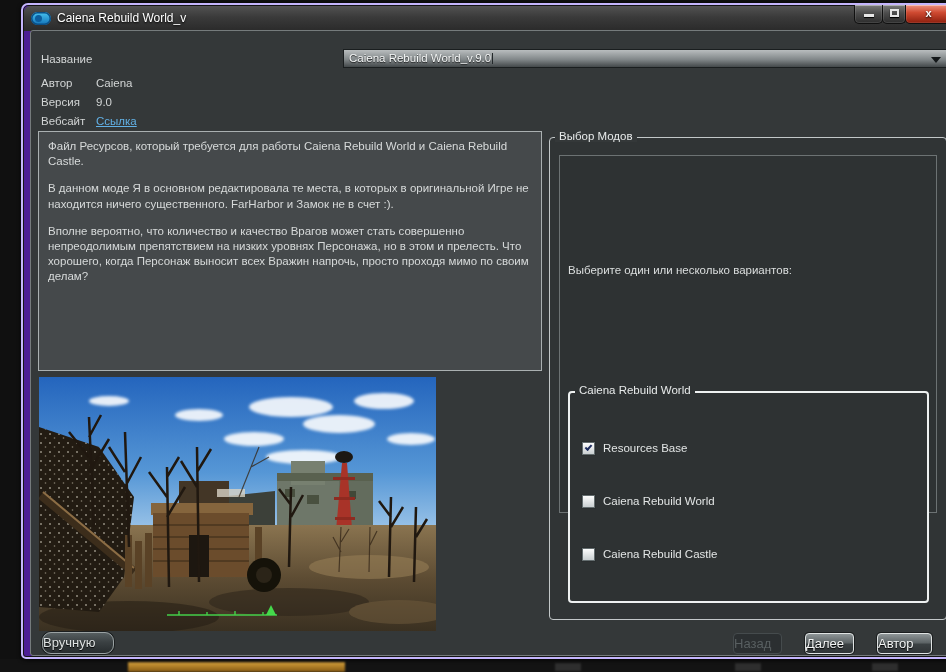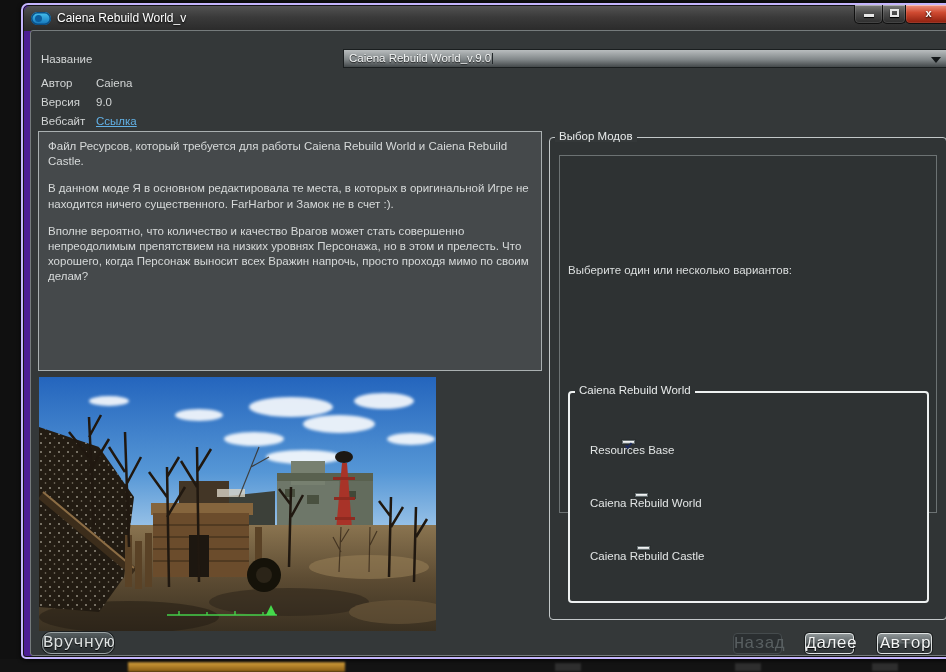--- a/index.html
+++ b/index.html
@@ -75,35 +75,35 @@
   .legend { position:absolute; top:-8px; left:5px; background:#343839; padding:0 4px;
             color:#e7eaea; font-size:11.5px; white-space:nowrap; }
   .inner-box { position:absolute; left:9px; top:17px; width:378px; height:358px;
                border:1px solid #6c7273; background:#2e3233; }
   .instruction { position:absolute; left:8px; top:108px; color:#dcdfdf; font-size:11.5px; }
 
   .gb-white { position:absolute; left:8px; top:235px; width:361px; height:212px;
               border:2px solid #eef1f1; border-radius:4px; background:#2e3233; }
   .gb-white .legend { background:#2e3233; top:-9px; }
 
-  .opt-row { position:absolute; left:12px; height:16px; display:flex; align-items:center; cursor:pointer;flex-direction:column; }
+  .opt-row { position:absolute; left:12px; height:16px; display:flex; align-items:center; cursor:pointer; }
   .checkbox { width:13px; height:13px; border:1px solid #646d6f;
               background:linear-gradient(#fdfdfd,#c9cfd1);
               box-shadow:0 0 0 1px #2a2e2f; position:relative; }
   .checkbox .tick { display:none; position:absolute; left:2px; top:2px; width:7px; height:4px;
               border-left:2px solid #1e2c5e; border-bottom:2px solid #1e2c5e;
               transform:rotate(-48deg); }
   .checkbox.checked .tick { display:block; }
   .opt-label { margin-left:8px; color:#e2e5e5; font-size:11.5px; }
 
   
-  .btn { position:absolute; font-size:17px; text-align:right; cursor:pointer;
+  .btn { position:absolute; font-size:13px; text-align:left; cursor:pointer;
          color:#f3f5f5; text-shadow:0 1px 1px #000;
          background:linear-gradient(#8e9597 0%,#5e6567 45%,#3b4143 55%,#2f3436 100%);
-         border:1px solid #dfe3e3; border-radius:4px; box-shadow:0 0 0 1px #1b1e1f;font-family:Liberation Mono, monospace; }
+         border:1px solid #dfe3e3; border-radius:4px; box-shadow:0 0 0 1px #1b1e1f; }
   .btn-manual { left:11px; top:601px; width:72px; height:22px; line-height:20px;
          border-radius:9px; border-color:#9aa2a3; color:#dde1e1;
          background:linear-gradient(#565e60,#3b4143 45%,#272c2e); }
   .btn-back { left:702px; top:602px; width:49px; height:21px; line-height:19px;
          background:#2b2f31; border-color:#454b4d; color:#585f61; text-shadow:none;
          box-shadow:none; cursor:default; }
   .btn-next { left:774px; top:602px; width:49px; height:21px; line-height:19px; }
   .btn-cancel { left:846px; top:602px; width:55px; height:21px; line-height:19px; }
 </style>
 </head>

